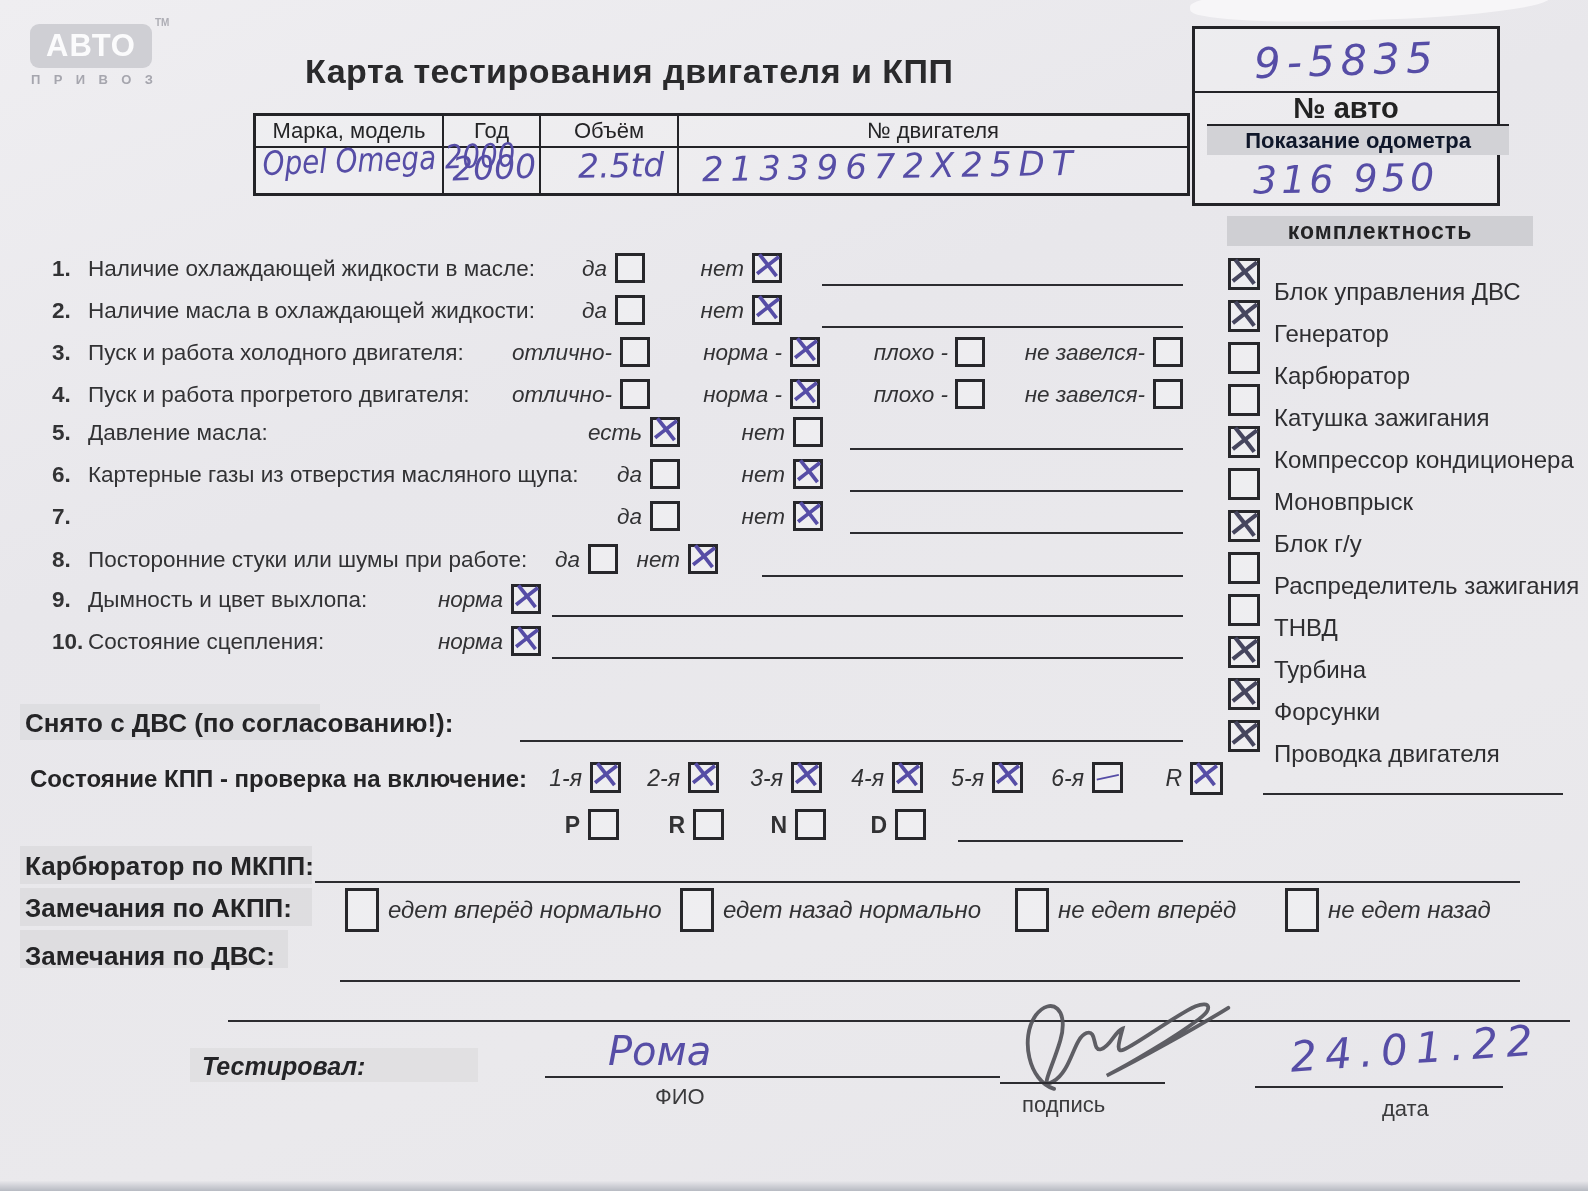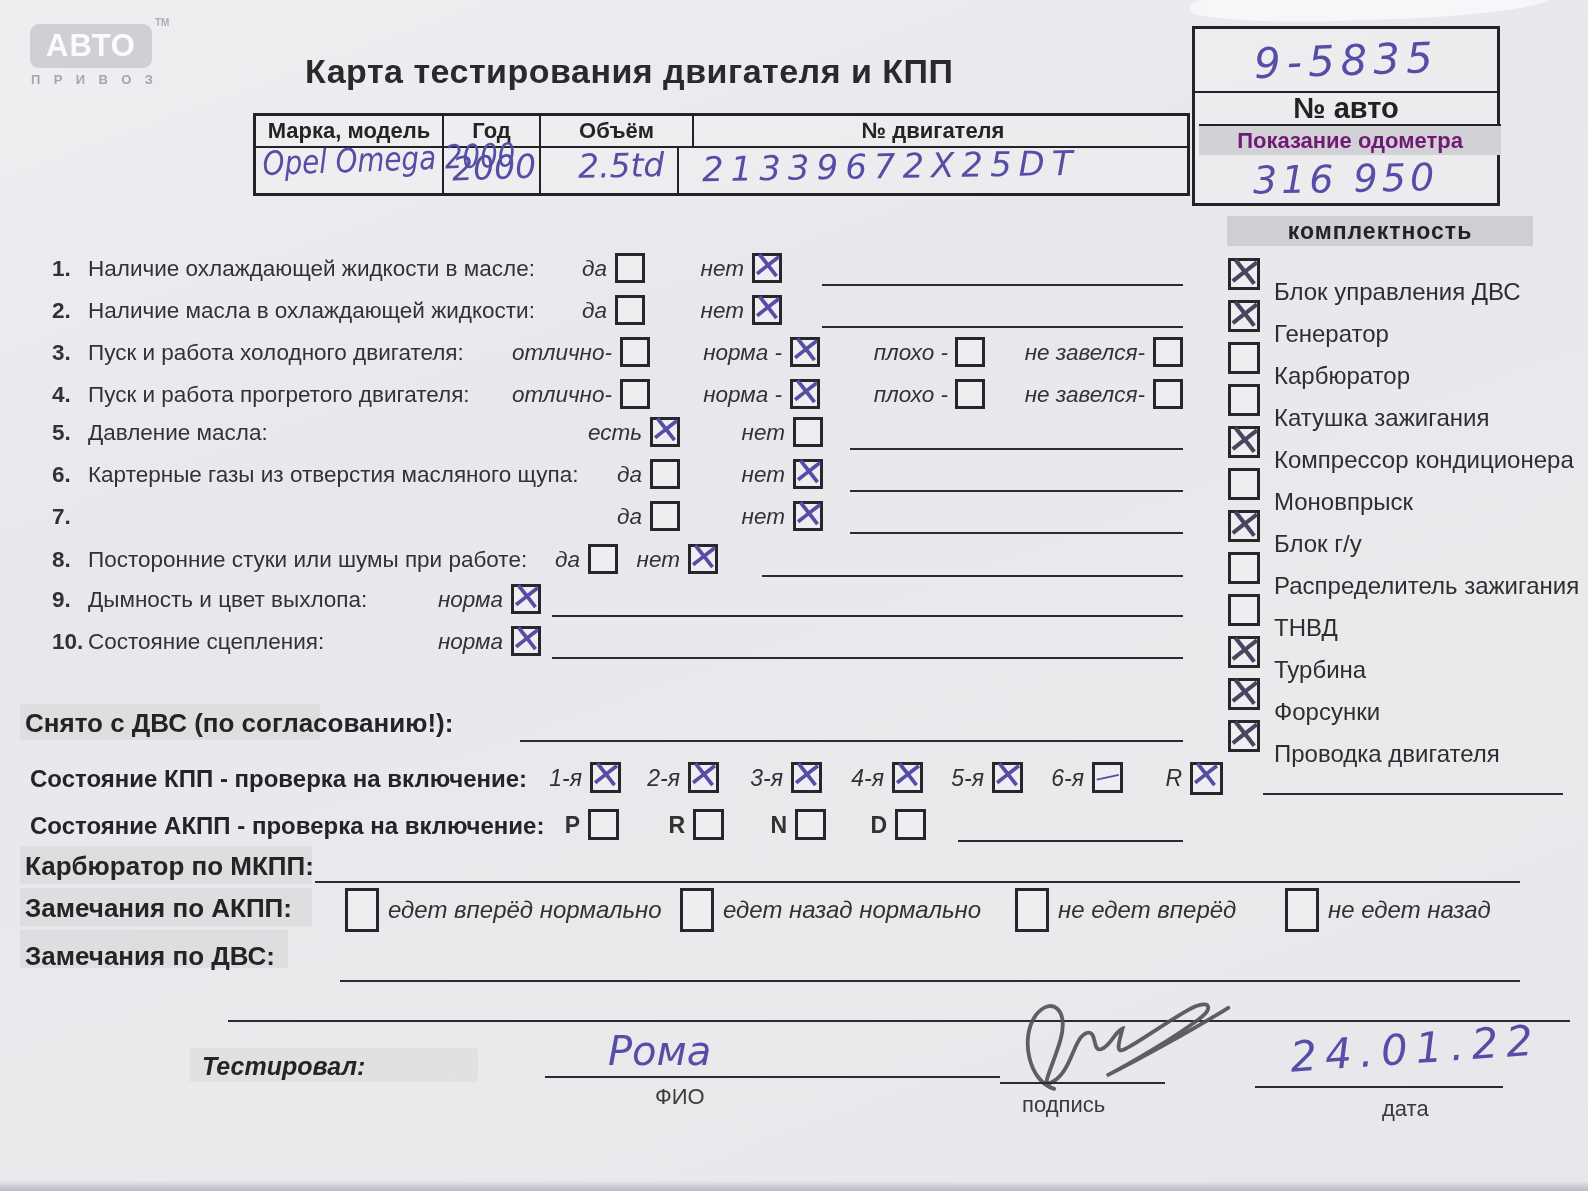--- a/index.html
+++ b/index.html
@@ -24,27 +24,27 @@
   .logo-tm{position:absolute;left:155px;top:17px;font-size:10px;color:#aeaeb5;font-weight:bold;}
   .logo-sub{position:absolute;left:31px;top:72px;width:122px;display:flex;justify-content:space-between;
     font-size:13px;font-weight:bold;color:#a6a6ae;}
   
   .title{position:absolute;left:305px;top:52px;font-size:34px;font-weight:bold;color:#2a2a2c;letter-spacing:0.5px;}
   
   .id-box{position:absolute;left:1192px;top:26px;width:308px;height:180px;border:3px solid #232327;box-sizing:border-box;background:rgba(255,255,255,0.18);}
   .id-r1{position:absolute;left:0;top:0;width:100%;height:62px;display:flex;align-items:center;justify-content:center;}
   .id-r2{position:absolute;left:0;top:62px;width:100%;height:33px;border-top:2.5px solid #232327;box-sizing:border-box;
     display:flex;align-items:center;justify-content:center;font-size:29px;font-weight:bold;color:#222;}
-  .id-r3{position:absolute;left:4px;top:95px;width:100%;height:31px;border-top:2.5px solid #232327;box-sizing:border-box;
-    background:#d2d2d6;display:flex;align-items:center;justify-content:center;font-size:22px;font-weight:bold;color:#701a75;}
+  .id-r3{position:absolute;left:12px;top:95px;width:100%;height:31px;border-top:2.5px solid #232327;box-sizing:border-box;
+    background:#d2d2d6;display:flex;align-items:center;justify-content:center;font-size:22px;font-weight:bold;color:#0f172a;}
   .id-r4{position:absolute;left:0;top:126px;width:100%;height:48px;display:flex;align-items:center;justify-content:center;}
   
   .vtable{position:absolute;left:253px;top:113px;width:937px;height:83px;border:3px solid #232327;box-sizing:border-box;background:rgba(255,255,255,0.15);}
   .vth{position:absolute;top:0;height:32px;border-right:2.5px solid #232327;box-sizing:border-box;
-    display:flex;align-items:center;justify-content:center;font-size:22px;font-weight:bold;color:#242426;border-bottom:2.5px solid #232327;}
+    display:flex;align-items:center;justify-content:center;font-size:22px;font-weight:normal;color:#242426;border-bottom:2.5px solid #232327;}
   .vcellline{position:absolute;top:32px;bottom:0;border-right:2.5px solid #232327;}
   
   .hw{font-family:"DejaVu Sans",sans-serif;font-style:italic;color:var(--ink);white-space:nowrap;}
   .hw-make{position:absolute;left:262px;top:144px;font-size:33px;transform:rotate(-2deg) scaleX(0.84);transform-origin:left top;}
   .hw-year{position:absolute;left:452px;top:148px;font-size:33px;transform:rotate(-2deg);}
   .hw-vol{position:absolute;left:578px;top:146px;font-size:33px;transform:rotate(-1deg);}
   .hw-eng{position:absolute;left:702px;top:146px;font-size:34px;letter-spacing:7px;transform:rotate(-1deg);}
   .hw-id{font-size:42px;letter-spacing:6px;transform:rotate(-2deg);}
   .hw-odo{font-size:38px;letter-spacing:4px;transform:rotate(-1deg);}
   .hw-fio{position:absolute;left:608px;top:1028px;font-size:40px;}
@@ -109,21 +109,21 @@
     <div class="id-r2">№ авто</div>
     <div class="id-r3">Показание одометра</div>
     <div class="id-r4">
       <span class="hw hw-odo">316 950</span>
     </div>
   </div>
 
   <div class="vtable">
     <div class="vth" style="left:0;width:188px">Марка, модель</div>
     <div class="vth" style="left:188px;width:97px">Год</div>
-    <div class="vth" style="left:285px;width:153px">Объём</div>
+    <div class="vth" style="left:285px;width:138px">Объём</div>
     <div class="vth" style="left:423px;width:508px;border-right:none">№ двигателя</div>
     <div class="vcellline" style="left:185.5px"></div>
     <div class="vcellline" style="left:282.5px"></div>
     <div class="vcellline" style="left:420.5px"></div>
   </div>
   <span class="hw hw-make">Opel Omega 2000</span>
   <span class="hw hw-year">2000</span>
   <span class="hw hw-vol">2.5td</span>
   <span class="hw hw-eng">21339672X25DT</span>
 
@@ -236,21 +236,20 @@
     <span class="gear-lab" style="left:936px;width:48px">5-я</span>
     <span class="cb checked" style="left:992px;width:31px;height:31px"></span>
     <span class="gear-lab" style="left:1036px;width:48px">6-я</span>
     <span class="cb dashmark" style="left:1092px;width:31px;height:31px"></span>
     <span class="gear-lab" style="left:1150px;width:32px">R</span>
     <span class="cb checked" style="left:1190px;width:33px;height:33px"></span>
     <span class="ln" style="left:1263px;width:300px"></span>
   </div>
 
   <div class="crow" style="top:812px">
-    <span class="glabel">Состояние АКПП - проверка на включение:</span>
     <span class="agear-lab" style="left:550px;width:30px">P</span>
     <span class="cb" style="left:588px;width:31px;height:31px"></span>
     <span class="agear-lab" style="left:655px;width:30px">R</span>
     <span class="cb" style="left:693px;width:31px;height:31px"></span>
     <span class="agear-lab" style="left:757px;width:30px">N</span>
     <span class="cb" style="left:795px;width:31px;height:31px"></span>
     <span class="agear-lab" style="left:857px;width:30px">D</span>
     <span class="cb" style="left:895px;width:31px;height:31px"></span>
     <span class="ln" style="left:958px;width:225px"></span>
   </div>

